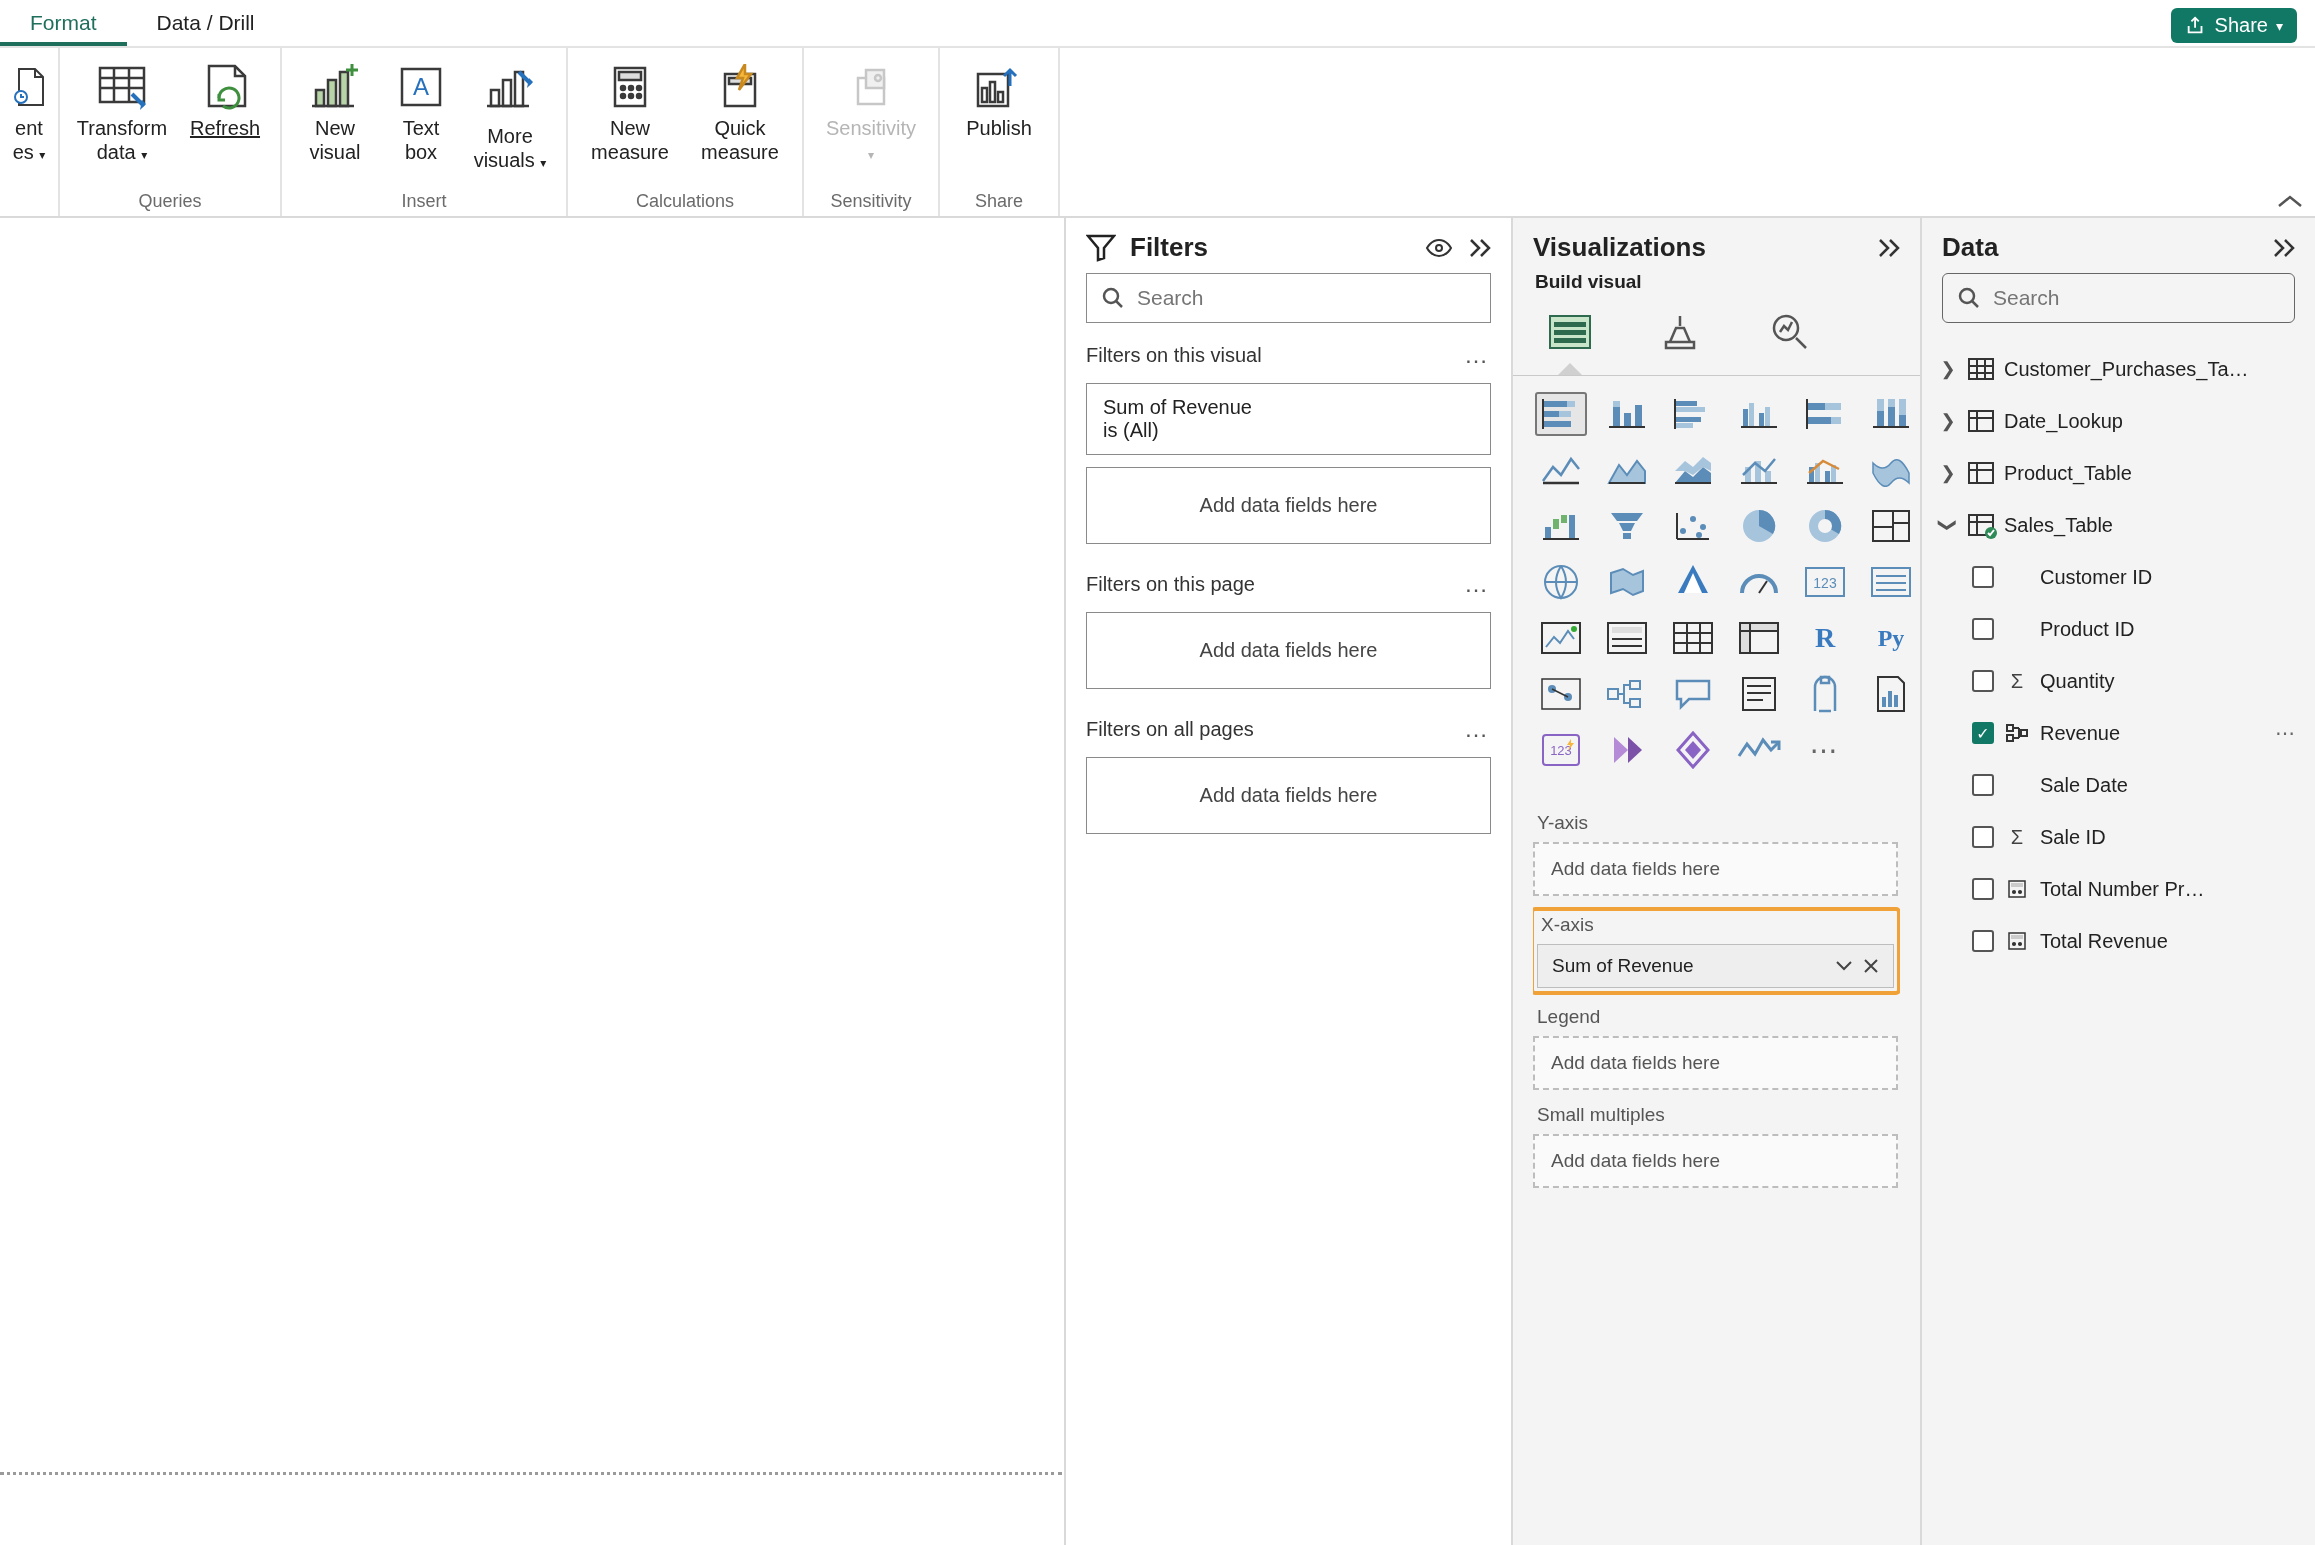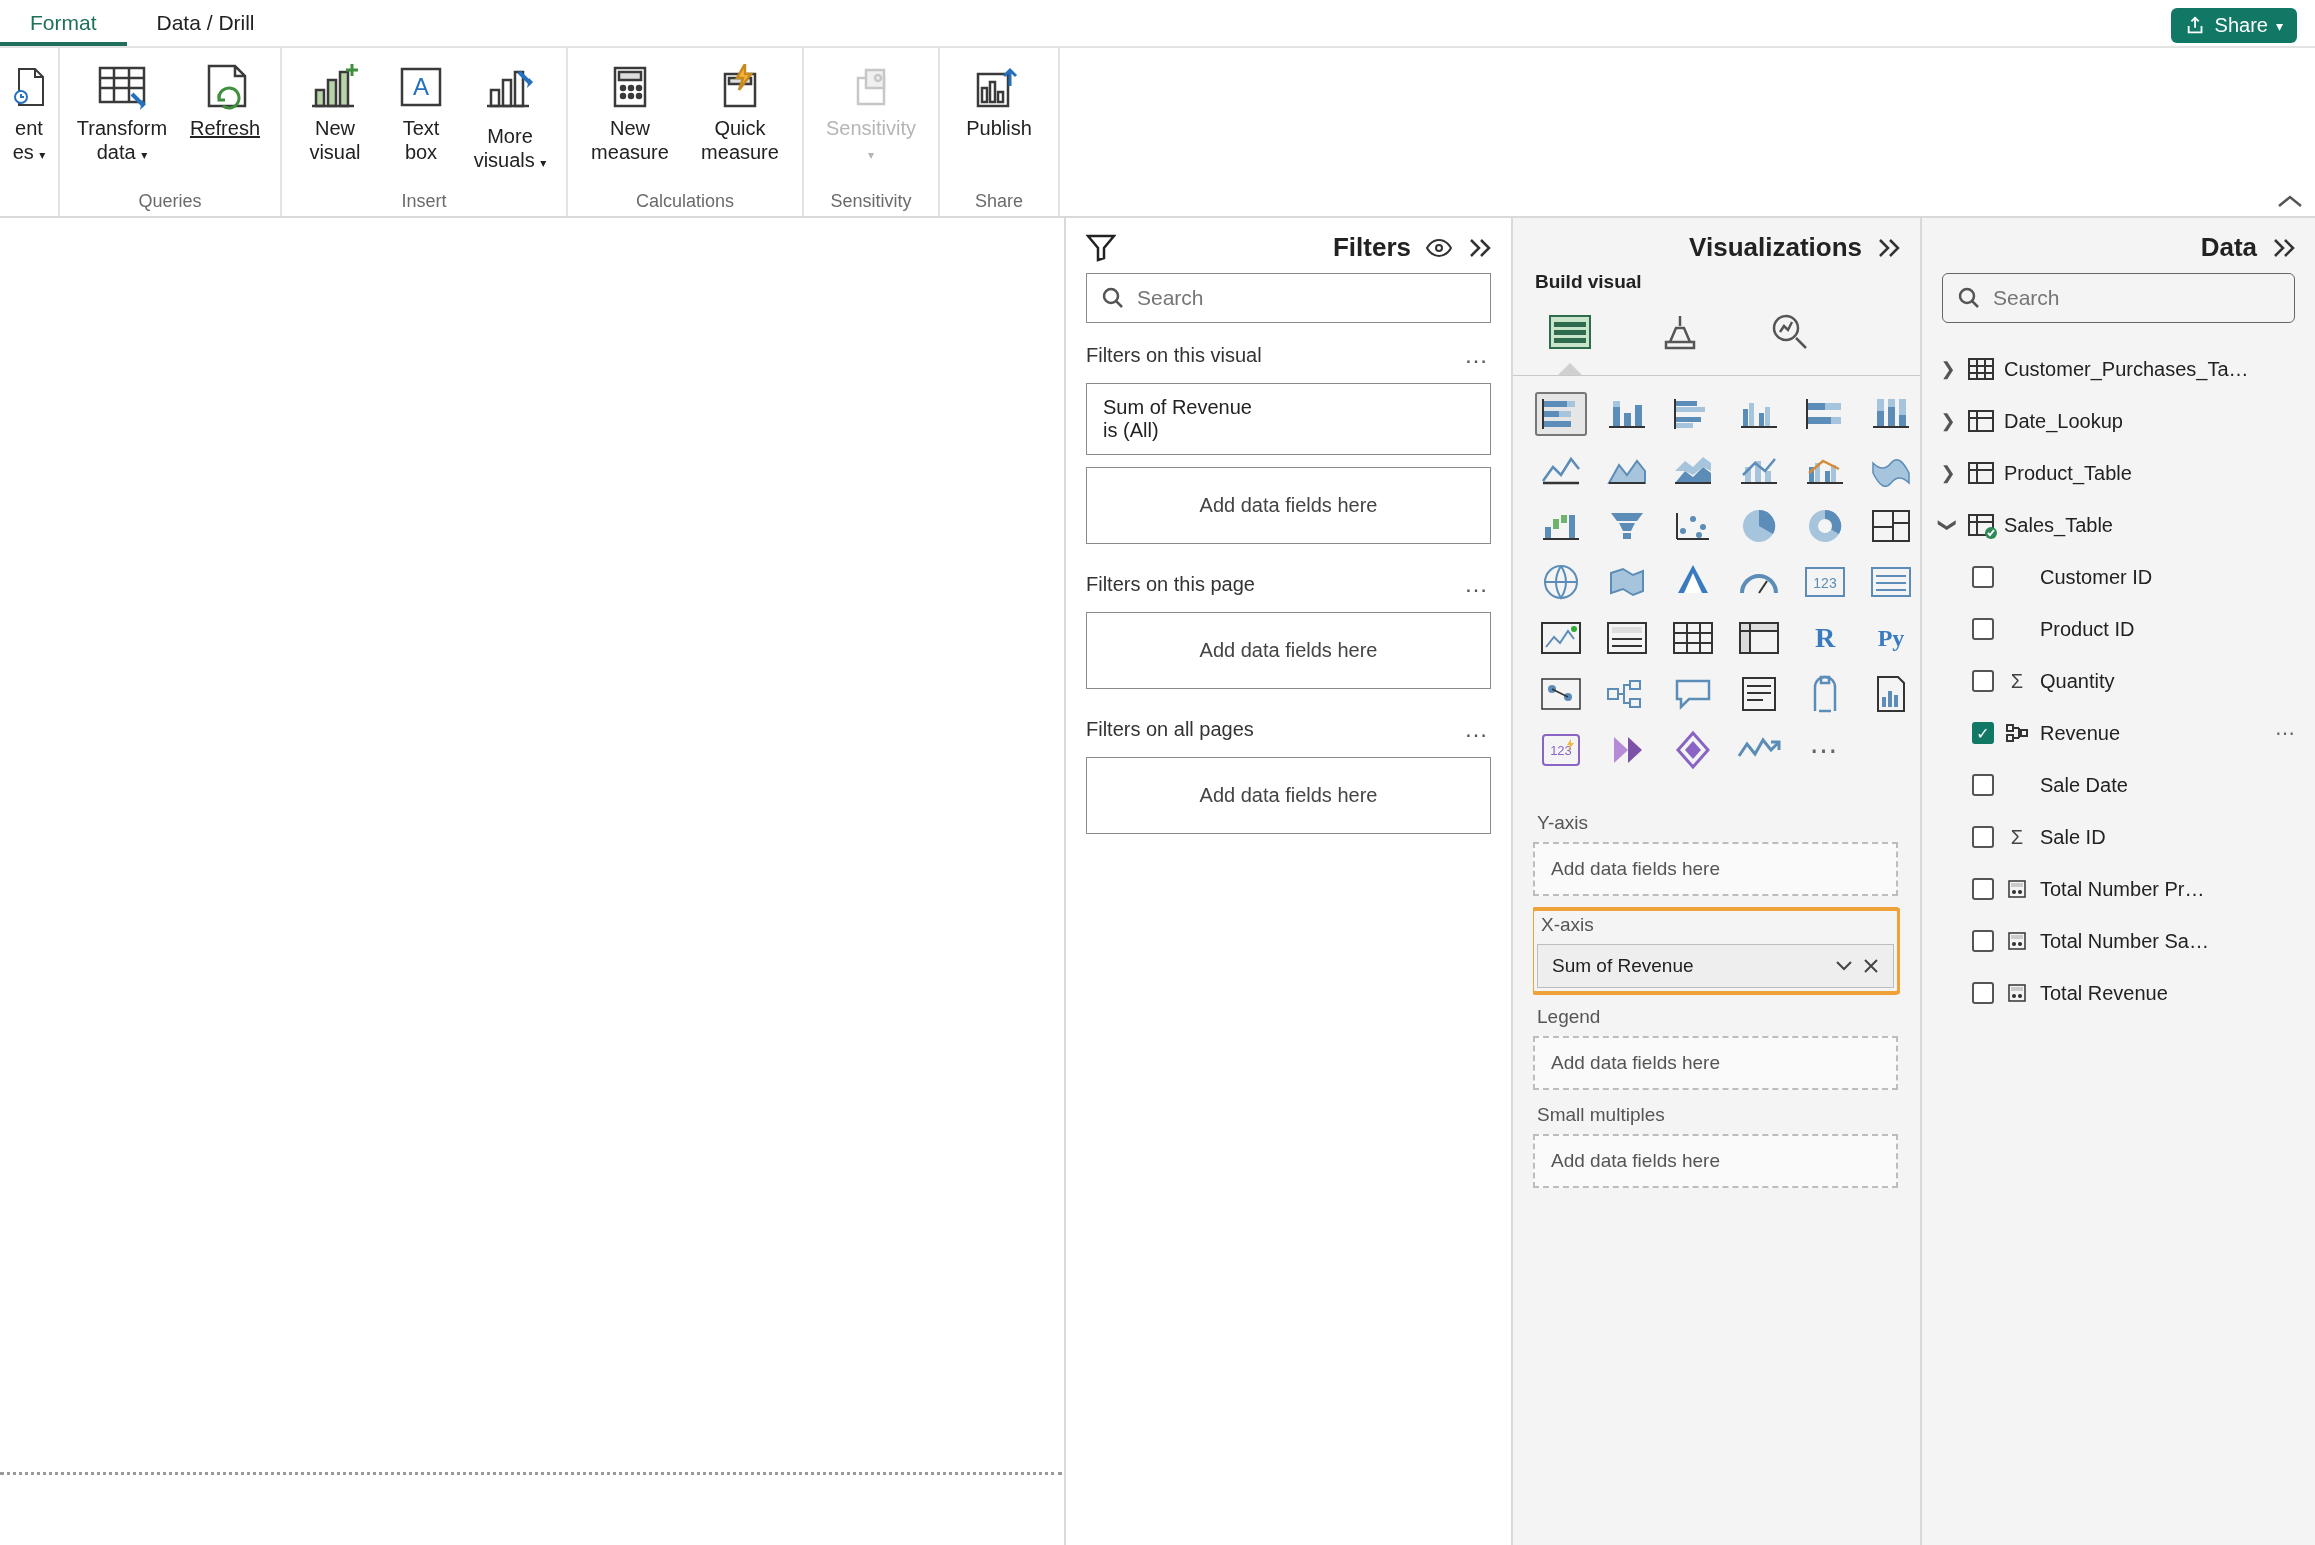--- a/index.html
+++ b/index.html
@@ -23,21 +23,21 @@
   .ribbon-btn.disabled { color:#b5b5b5; }
   .group-caption { font-size:18px; color:#6b6b6b; padding:6px 0 4px 0; }
   .ribbon-collapse { position:absolute; right:12px; bottom:6px; cursor:pointer; font-size:22px; color:#555; }
 
   
   .main { display:flex; height: calc(1545px - 48px - 170px); }
   .canvas { flex:1 1 auto; }
   .canvas-divider { border-top:3px dotted #9a9a9a; width:1062px; position:absolute; left:0; top:1472px; }
 
   .panel { border-left:2px solid #d9d9d9; display:flex; flex-direction:column; background:#fff; }
-  .panel-header { display:flex; align-items:center; padding:14px 20px 10px 20px; gap:14px;text-align:right; }
+  .panel-header { display:flex; align-items:center; padding:14px 20px 10px 20px; gap:14px; }
   .panel-header h2 { font-size:26px; font-weight:600; flex:1; }
   .panel .search-box { margin:0 20px 18px 20px; border:1px solid #8a8a8a; height:50px; display:flex; align-items:center; padding:0 14px; gap:12px; }
   .panel .search-box input { border:none; outline:none; font-size:21px; flex:1; background:transparent; }
   .panel .search-box.rounded { border-radius:6px; border-color:#666; }
 
   
   .filters-panel { width:447px; }
   .filter-section { padding:0 20px 26px 20px; }
   .filter-section .sec-head { display:flex; align-items:center; font-size:20px; color:#333; margin-bottom:14px; }
   .filter-section .sec-head .spacer { flex:1; }
@@ -831,32 +831,20 @@
       <div class="tree-row sub">
         <span class="cb"></span>
         <span class="field-ico">
             <svg width="20" height="20" viewBox="0 0 20 20" stroke="#333" stroke-width="1.5" fill="none">
               <rect x="2" y="2" width="16" height="16"></rect>
               <rect x="4" y="4" width="12" height="4" fill="#ccc" stroke="none"></rect>
               <circle cx="7" cy="13" r="1.3" fill="#333"></circle>
               <circle cx="13" cy="13" r="1.3" fill="#333"></circle>
             </svg>
           </span>
-        <span class="txt">Total Number Sa…</span>
-      </div>
-      <div class="tree-row sub">
-        <span class="cb"></span>
-        <span class="field-ico">
-            <svg width="20" height="20" viewBox="0 0 20 20" stroke="#333" stroke-width="1.5" fill="none">
-              <rect x="2" y="2" width="16" height="16"></rect>
-              <rect x="4" y="4" width="12" height="4" fill="#ccc" stroke="none"></rect>
-              <circle cx="7" cy="13" r="1.3" fill="#333"></circle>
-              <circle cx="13" cy="13" r="1.3" fill="#333"></circle>
-            </svg>
-          </span>
         <span class="txt">Total Revenue</span>
       </div>
     </div>
   </div>
 
 </div>
 
 <div class="canvas-divider"></div>
 
 </body></html>

